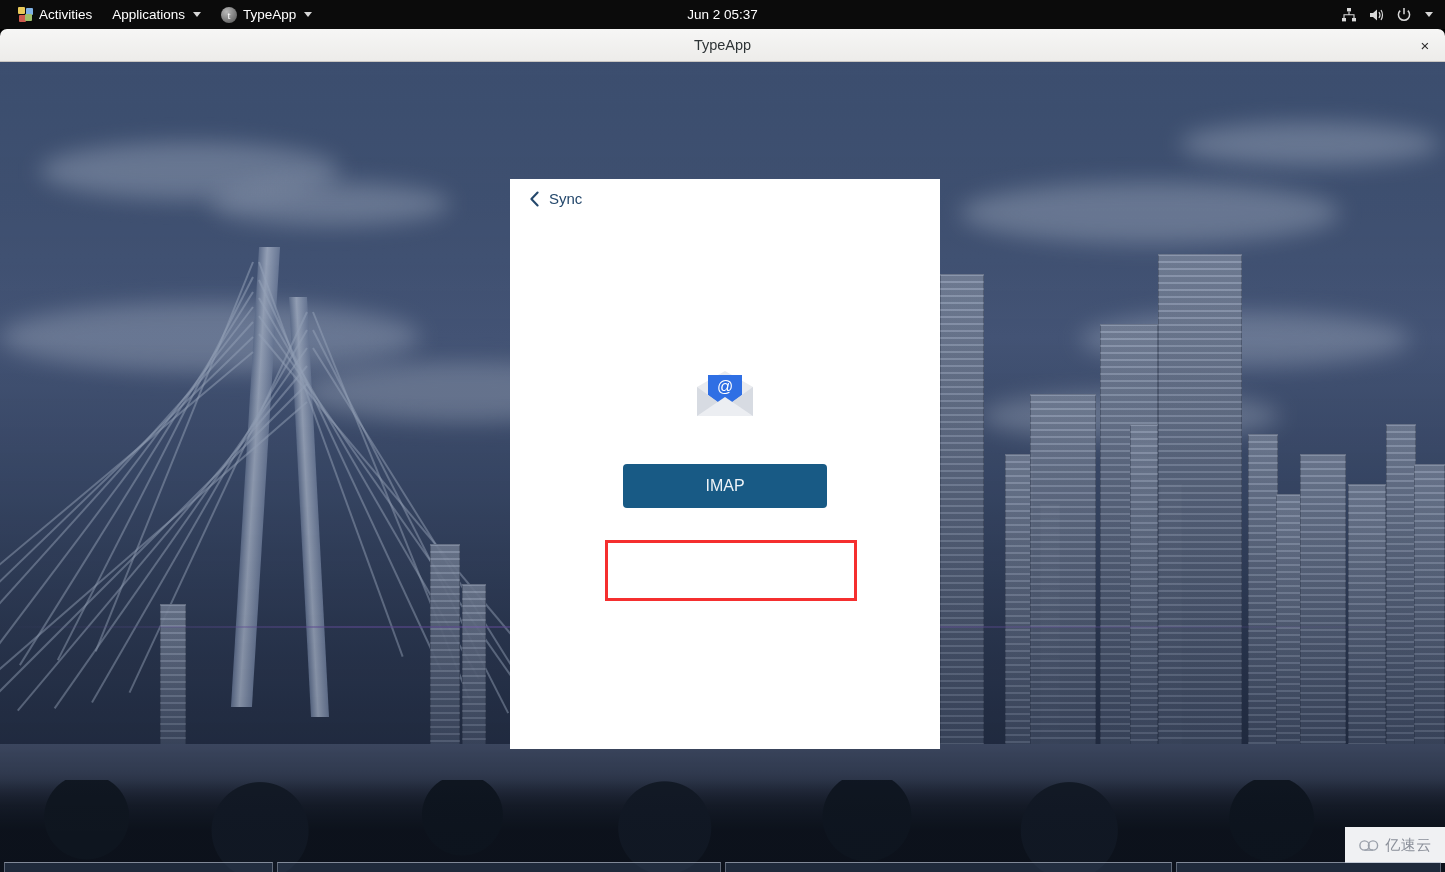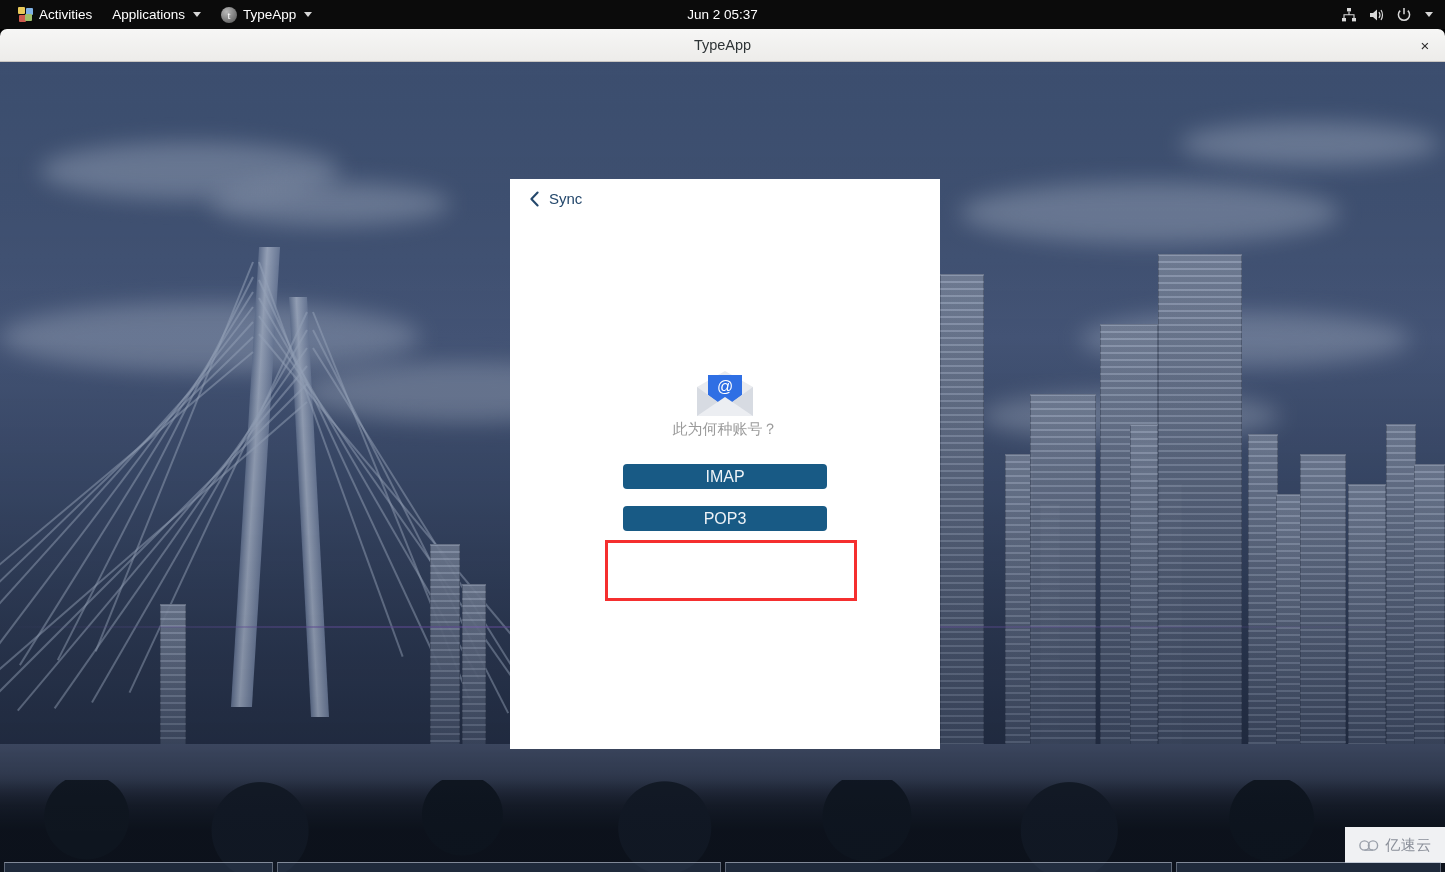--- a/index.html
+++ b/index.html
@@ -180,21 +180,21 @@
     text-align: center;
     font-size: 15px; color: #9a9a9a;
     font-family: "DejaVu Sans", "Liberation Sans", sans-serif;
   }
 
   #choice-list {
     position: absolute; left: 0; right: 0; top: 285px;
     display: flex; flex-direction: column; align-items: center; gap: 17px;
   }
   .choice-btn {
-    width: 204px; height: 25px;
+    width: 204px; height: 44px;
     background: #185a85;
     border: none; border-radius: 4px;
     color: #eef3f7; font-size: 16px;
     font-family: "Liberation Sans", sans-serif;
     cursor: pointer;
     display: flex; align-items: center; justify-content: center;
   }
 
   
   #annotation-box {
@@ -361,25 +361,23 @@
         <path d="M3 18 L31 2 L59 18 L59 47 L3 47 Z" fill="#e9ebef"></path>
 
         <path d="M14 6 H48 V26 L31 39 L14 26 Z" fill="#2f6fe4"></path>
         <text x="31" y="23" font-family="'Liberation Sans',sans-serif" font-size="16" fill="#ffffff" text-anchor="middle">@</text>
 
         <path d="M3 18 L31 38 L59 18 L59 47 L3 47 Z" fill="#d7dbe2"></path>
         <path d="M3 47 L31 28 L59 47 Z" fill="#eceef2"></path>
       </svg>
     </div>
 
-    <div id="prompt-text">此为何种账号？</div>
 
     <div id="choice-list">
       <button class="choice-btn">IMAP</button>
-      <button class="choice-btn">POP3</button>
     </div>
   </div>
 
   <div id="annotation-box"></div>
 
   <div id="taskbar">
     <div class="tb-slot" style="width:270px;"></div>
     <div class="tb-slot" style="width:445px;"></div>
     <div class="tb-slot" style="width:448px;"></div>
     <div class="tb-slot" style="width:266px;"></div>

